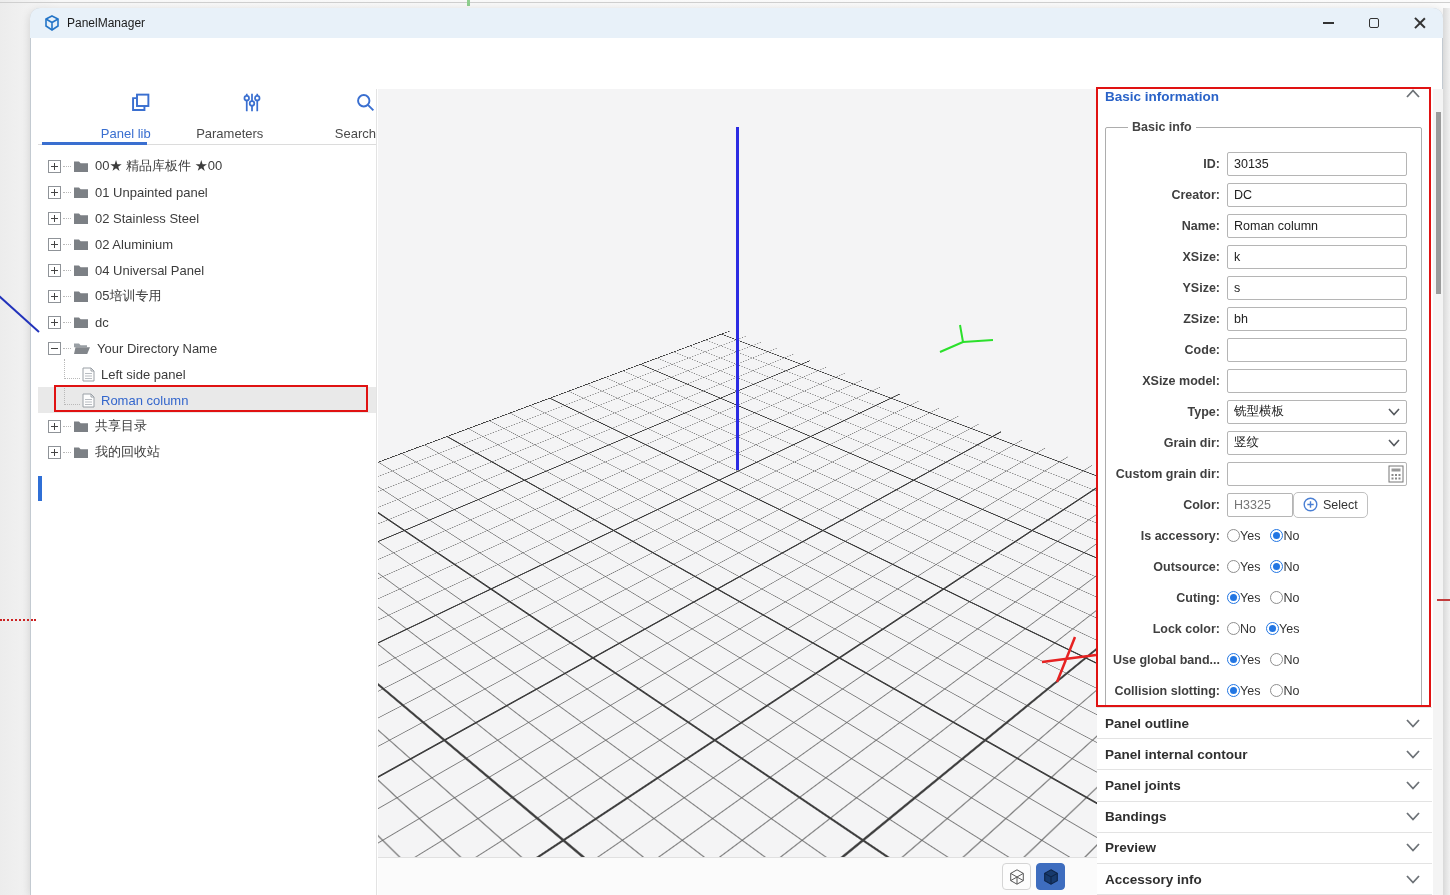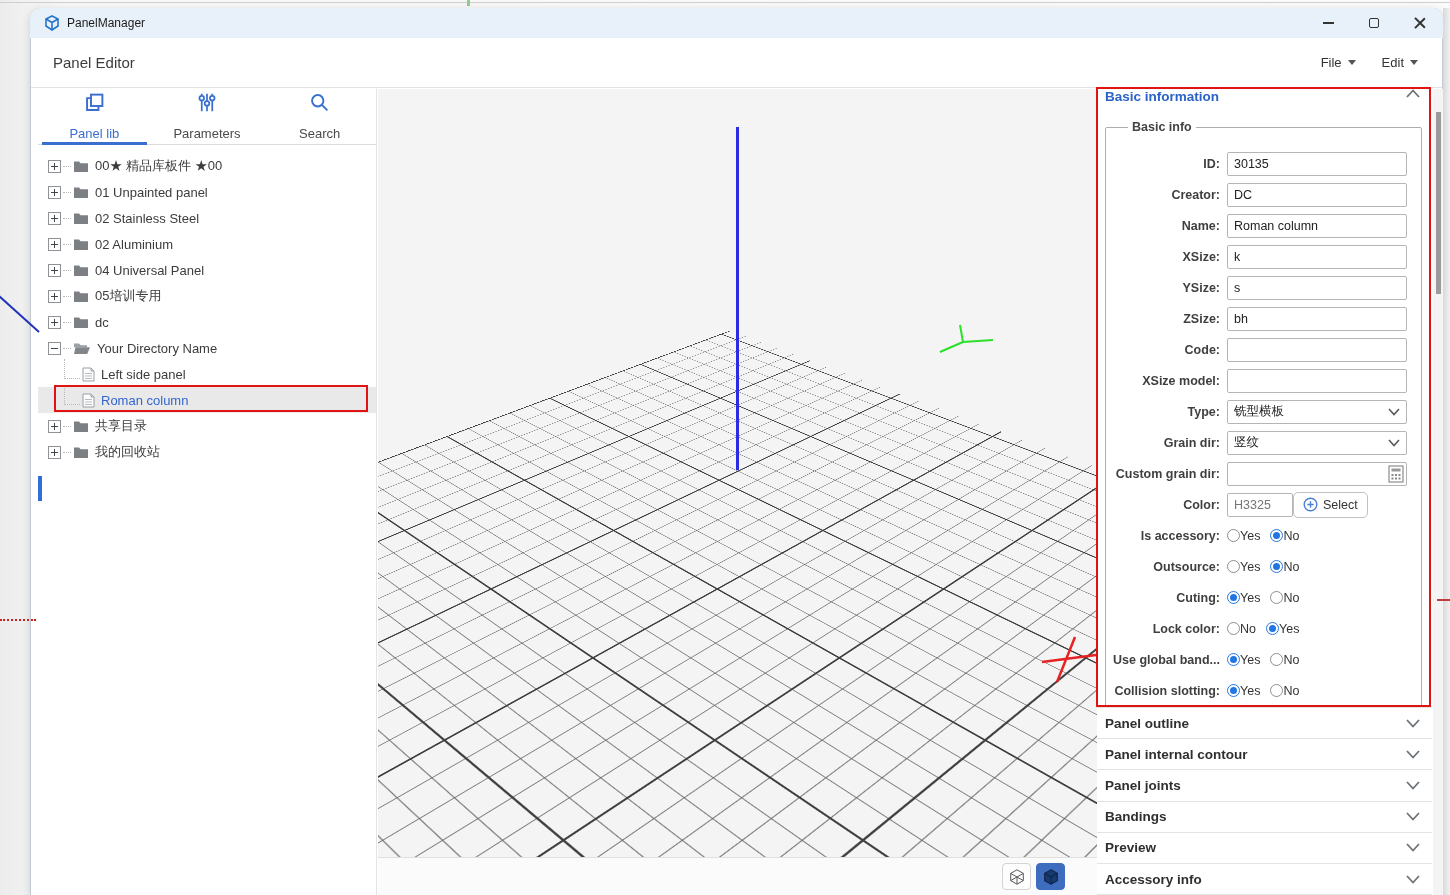--- a/index.html
+++ b/index.html
@@ -23,21 +23,21 @@
   
   #menubar{position:absolute;left:31px;top:38px;width:1411px;height:50px;background:#fff;
            border-bottom:1px solid #e2e2e2;display:flex;align-items:center;padding:0 22px;}
   #page-title{font-size:15px;color:#3c3c3c;}
   #menus{margin-left:auto;display:flex;gap:26px;padding-right:2px;}
   .menu-item{font-size:13px;color:#333;display:flex;align-items:center;gap:6px;cursor:default;}
   .caret{width:0;height:0;border-left:4.5px solid transparent;border-right:4.5px solid transparent;border-top:5px solid #555;}
   
   #sidebar{position:absolute;left:38px;top:89px;width:339px;height:806px;background:#fff;border-right:1px solid #e3e3e3;}
   #tabs{display:flex;height:56px;border-bottom:1px solid #dcdcdc;}
-  .tab{flex:1;display:flex;flex-direction:column;align-items:center;justify-content:center;gap:13px;position:relative;cursor:default;}
+  .tab{flex:1;display:flex;flex-direction:column;align-items:flex-end;justify-content:center;gap:13px;position:relative;cursor:default;}
   .tab .tab-label{font-size:13px;color:#4a4a4a;}
   .tab.active .tab-label{color:#3a6fd0;}
   .tab.active:after{content:"";position:absolute;left:4px;right:4px;bottom:-1px;height:3px;background:#3a6fd0;}
   #tree{padding-top:8px;position:relative;}
   .tree-row{height:26px;display:flex;align-items:center;font-size:13px;color:#3c3c3c;white-space:nowrap;cursor:default;}
   .tree-row.selected{background:#e9e9e9;color:#3366cc;}
   .expand-box{flex:0 0 13px;height:13px;margin-left:10px;position:relative;background:#fff;border:1px solid #8f9398;}
   .expand-box:before{content:"";position:absolute;left:2px;top:5px;width:7px;height:1px;background:#444;}
   .expand-box.plus:after{content:"";position:absolute;left:5px;top:2px;width:1px;height:7px;background:#444;}
   .hdots{flex:0 0 8px;height:1px;border-top:1px dotted #b9b9b9;margin:0 2px 0 2px;}
@@ -129,33 +129,20 @@
         </span>
       <span class="win-btn">
           <span class="ic-max"></span>
         </span>
       <span class="win-btn">
           <span class="ic-close"></span>
         </span>
     </div>
   </div>
 
-  <div id="menubar">
-    <span id="page-title">Panel Editor</span>
-    <div id="menus">
-      <span class="menu-item">
-        <span>File</span>
-        <span class="caret"></span>
-      </span>
-      <span class="menu-item">
-        <span>Edit</span>
-        <span class="caret"></span>
-      </span>
-    </div>
-  </div>
 
   <div id="sidebar">
     <div id="tabs">
       <div class="tab active">
         <svg width="21" height="21" viewBox="0 0 24 24">
           <rect x="8" y="3" width="13" height="13" fill="none" stroke="#3a6fd0" stroke-width="2.2"></rect>
           <path d="M16.5 16 v4.5 H3.5 V7 H8" fill="none" stroke="#3a6fd0" stroke-width="2.2"></path>
         </svg>
         <span class="tab-label">Panel lib</span>
       </div>

